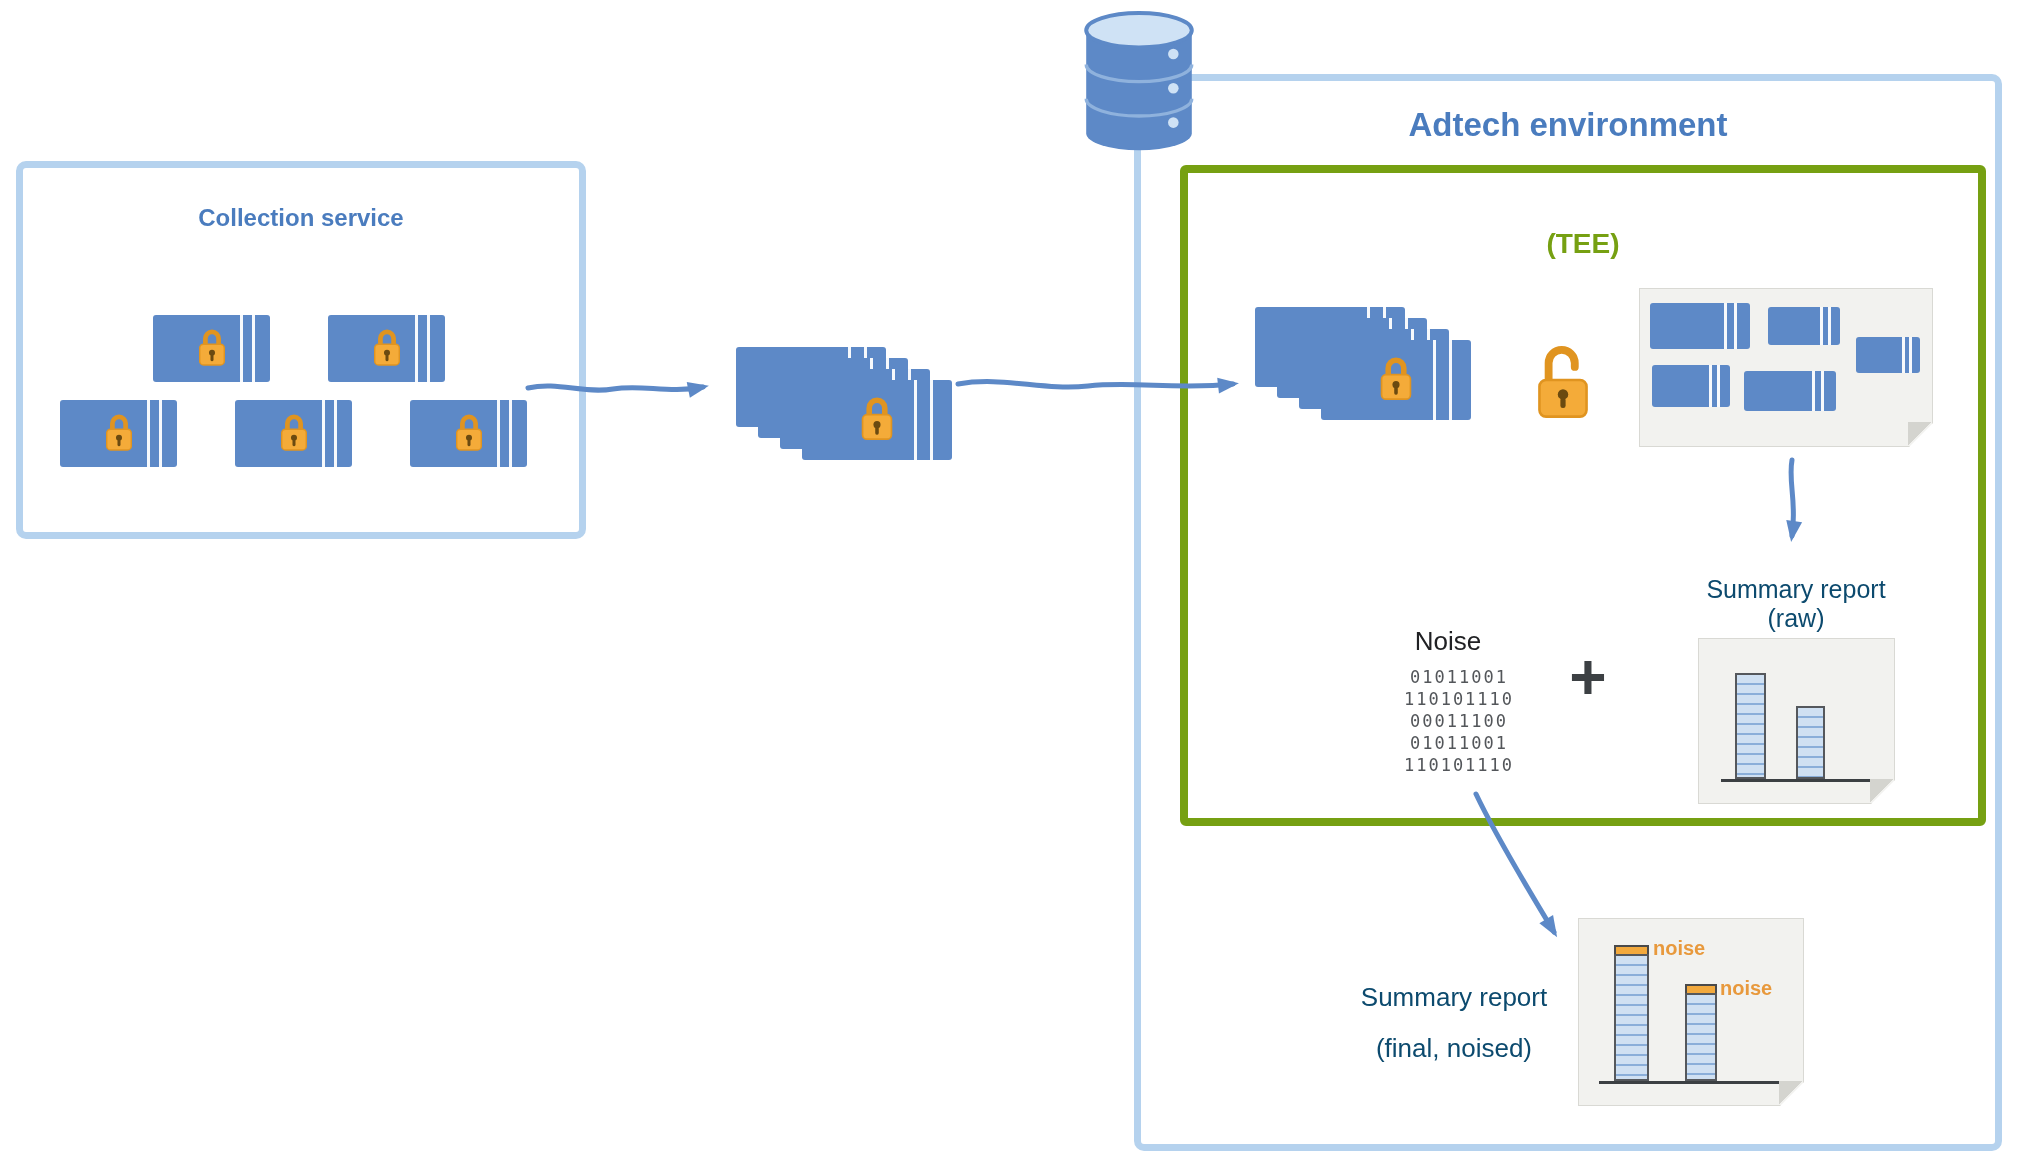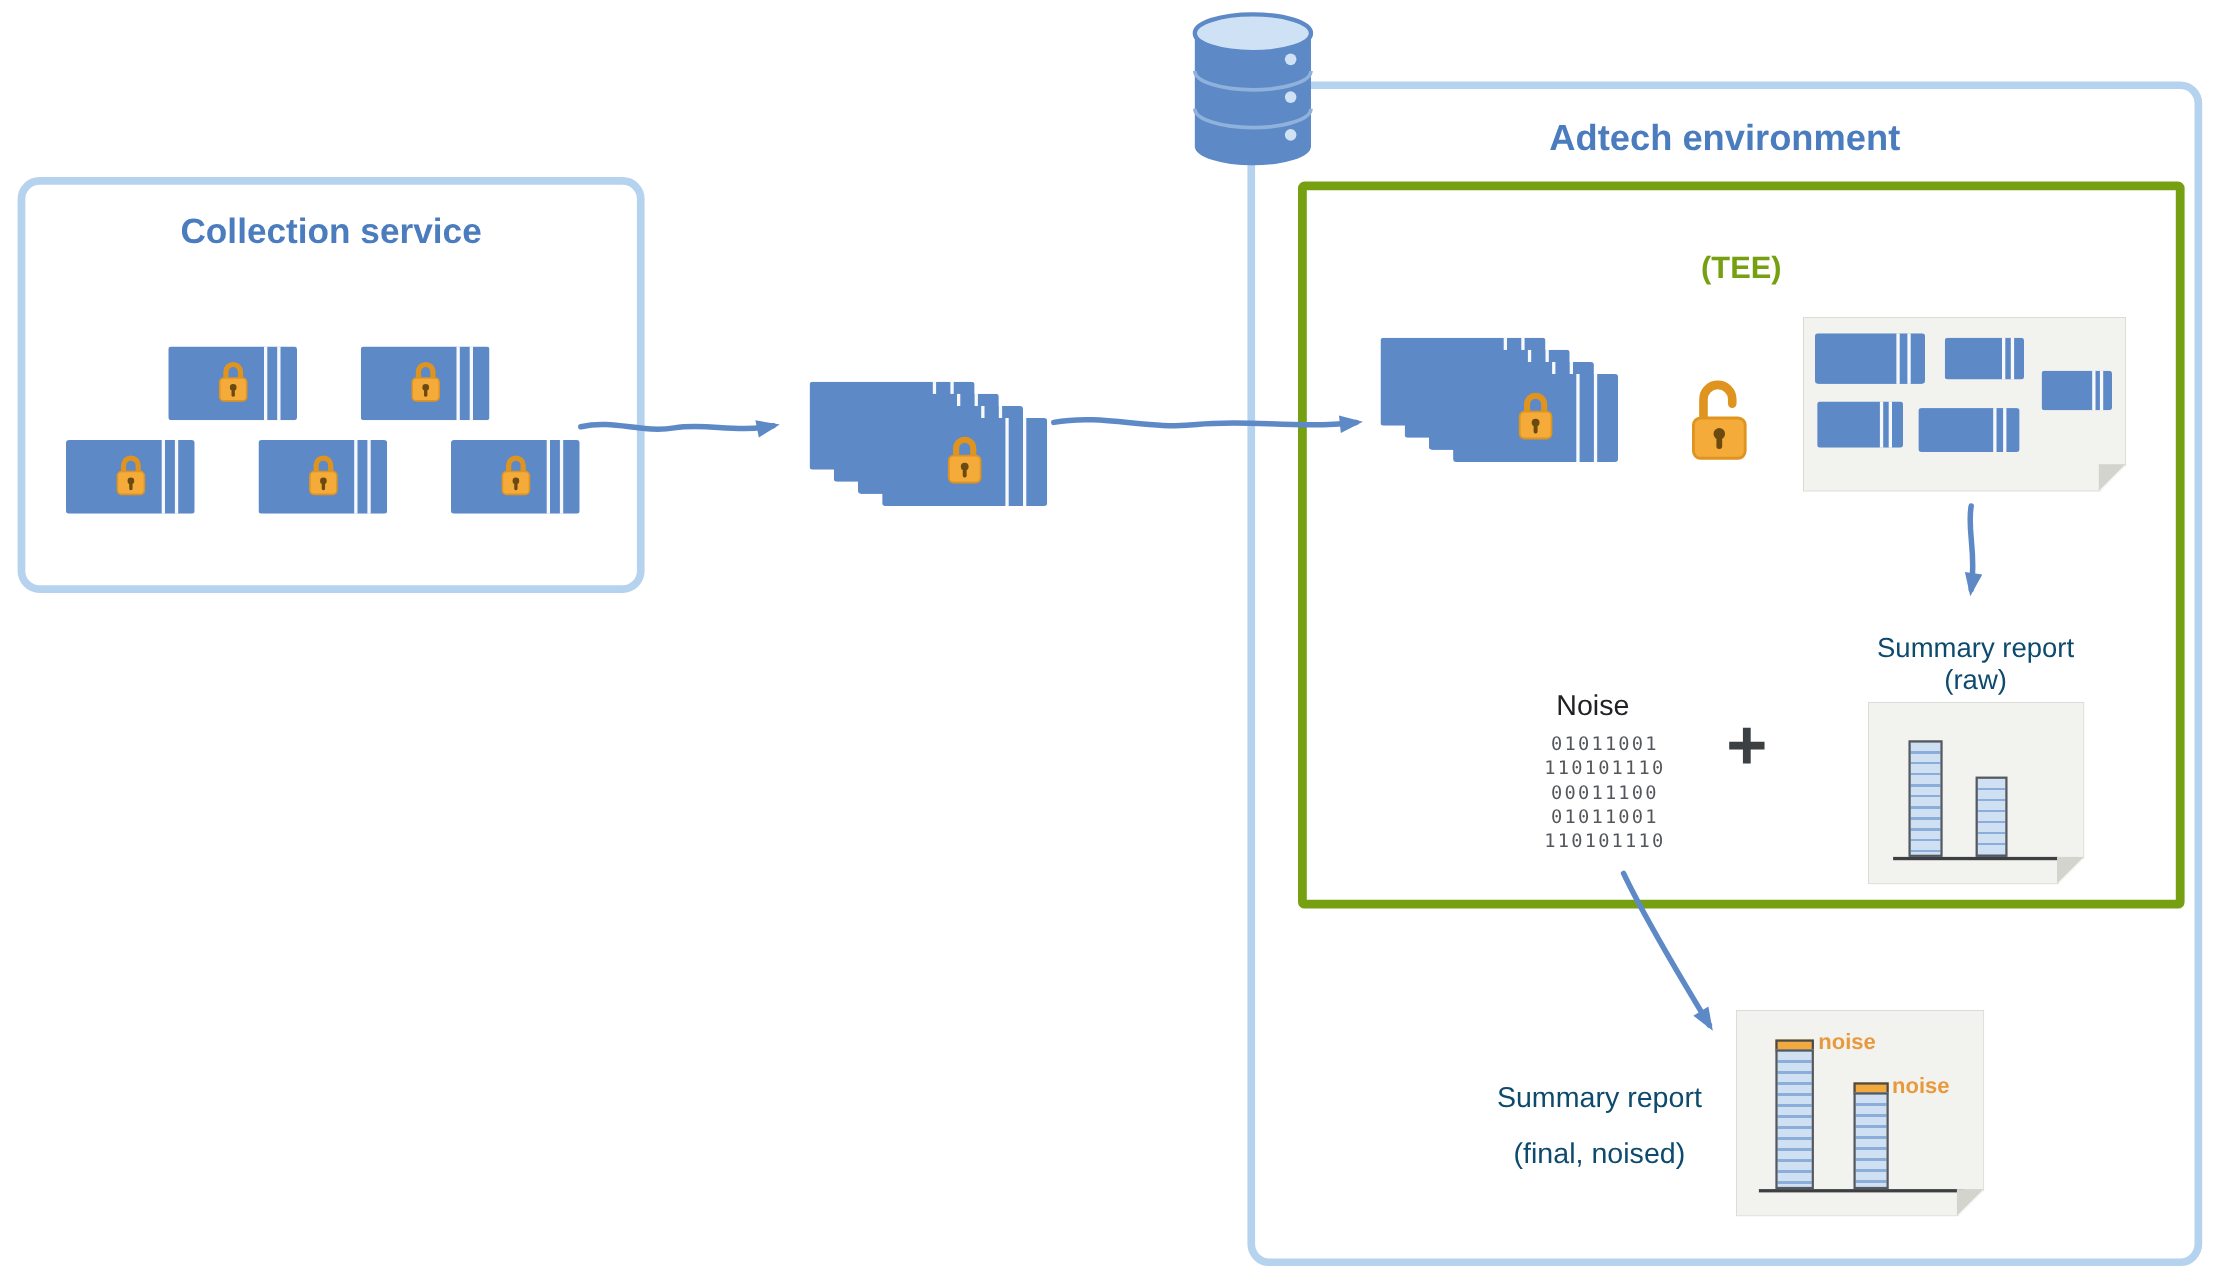--- a/index.html
+++ b/index.html
@@ -1,26 +1,26 @@
 <!DOCTYPE html>
 <html><head>
 <meta charset="utf-8">
 <style>
   * { box-sizing: border-box; margin: 0; padding: 0; }
   body { background: #ffffff; font-family: "Liberation Sans", sans-serif; }
   .canvas { position: relative; width: 2032px; height: 1160px; background: #fff; overflow: hidden; }
 
   
-  .box-blue { position: absolute; border: 7px solid #b5d2ee; border-radius: 20px; background: #fff; }
+  .box-blue { position: absolute; border: 7px solid #b5d2ee; border-radius: 10px; background: #fff; }
   .box-collection { left: 16px; top: 161px; width: 570px; height: 378px; }
   .box-adtech { left: 1134px; top: 74px; width: 868px; height: 1077px; background: transparent; }
   .box-green { position: absolute; left: 39px; top: 84px; width: 806px; height: 661px; border: 8px solid #76A012; border-radius: 6px; background: #fff; }
 
   .title-blue { position: absolute; width: 100%; text-align: center; color: #4a7cbe; font-weight: bold; }
-  .collection-title { top: 24px; font-size: 32px; }
+  .collection-title { top: 36px; font-size: 24px; }
   .collection-sub { position: absolute; top: 88px; width: 100%; text-align: center; color: #202124; font-size: 26px; }
   .adtech-title { top: 25px; font-size: 33px; }
   .agg-title { position: absolute; top: 16px; width: 100%; text-align: center; color: #76A012; font-weight: bold; font-size: 30px; }
   .tee-sub { position: absolute; top: 55px; width: 100%; text-align: center; color: #76A012; font-weight: bold; font-size: 28px; }
 
   
   .report {
     position: absolute; border-radius: 3px;
     background-color: #5d89c7;
     background-image:

